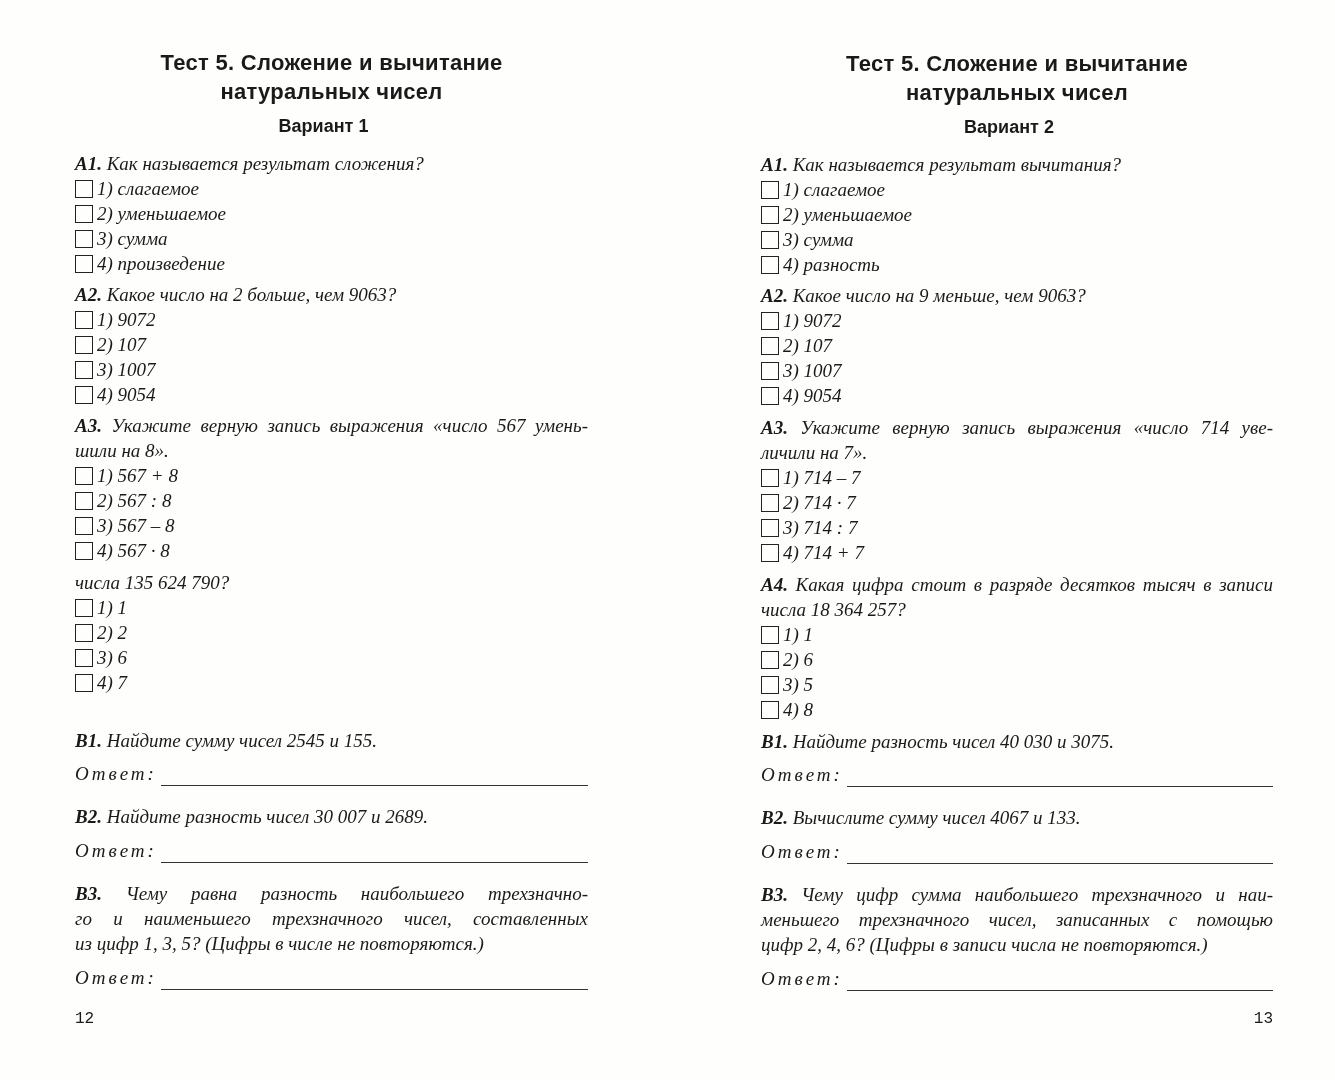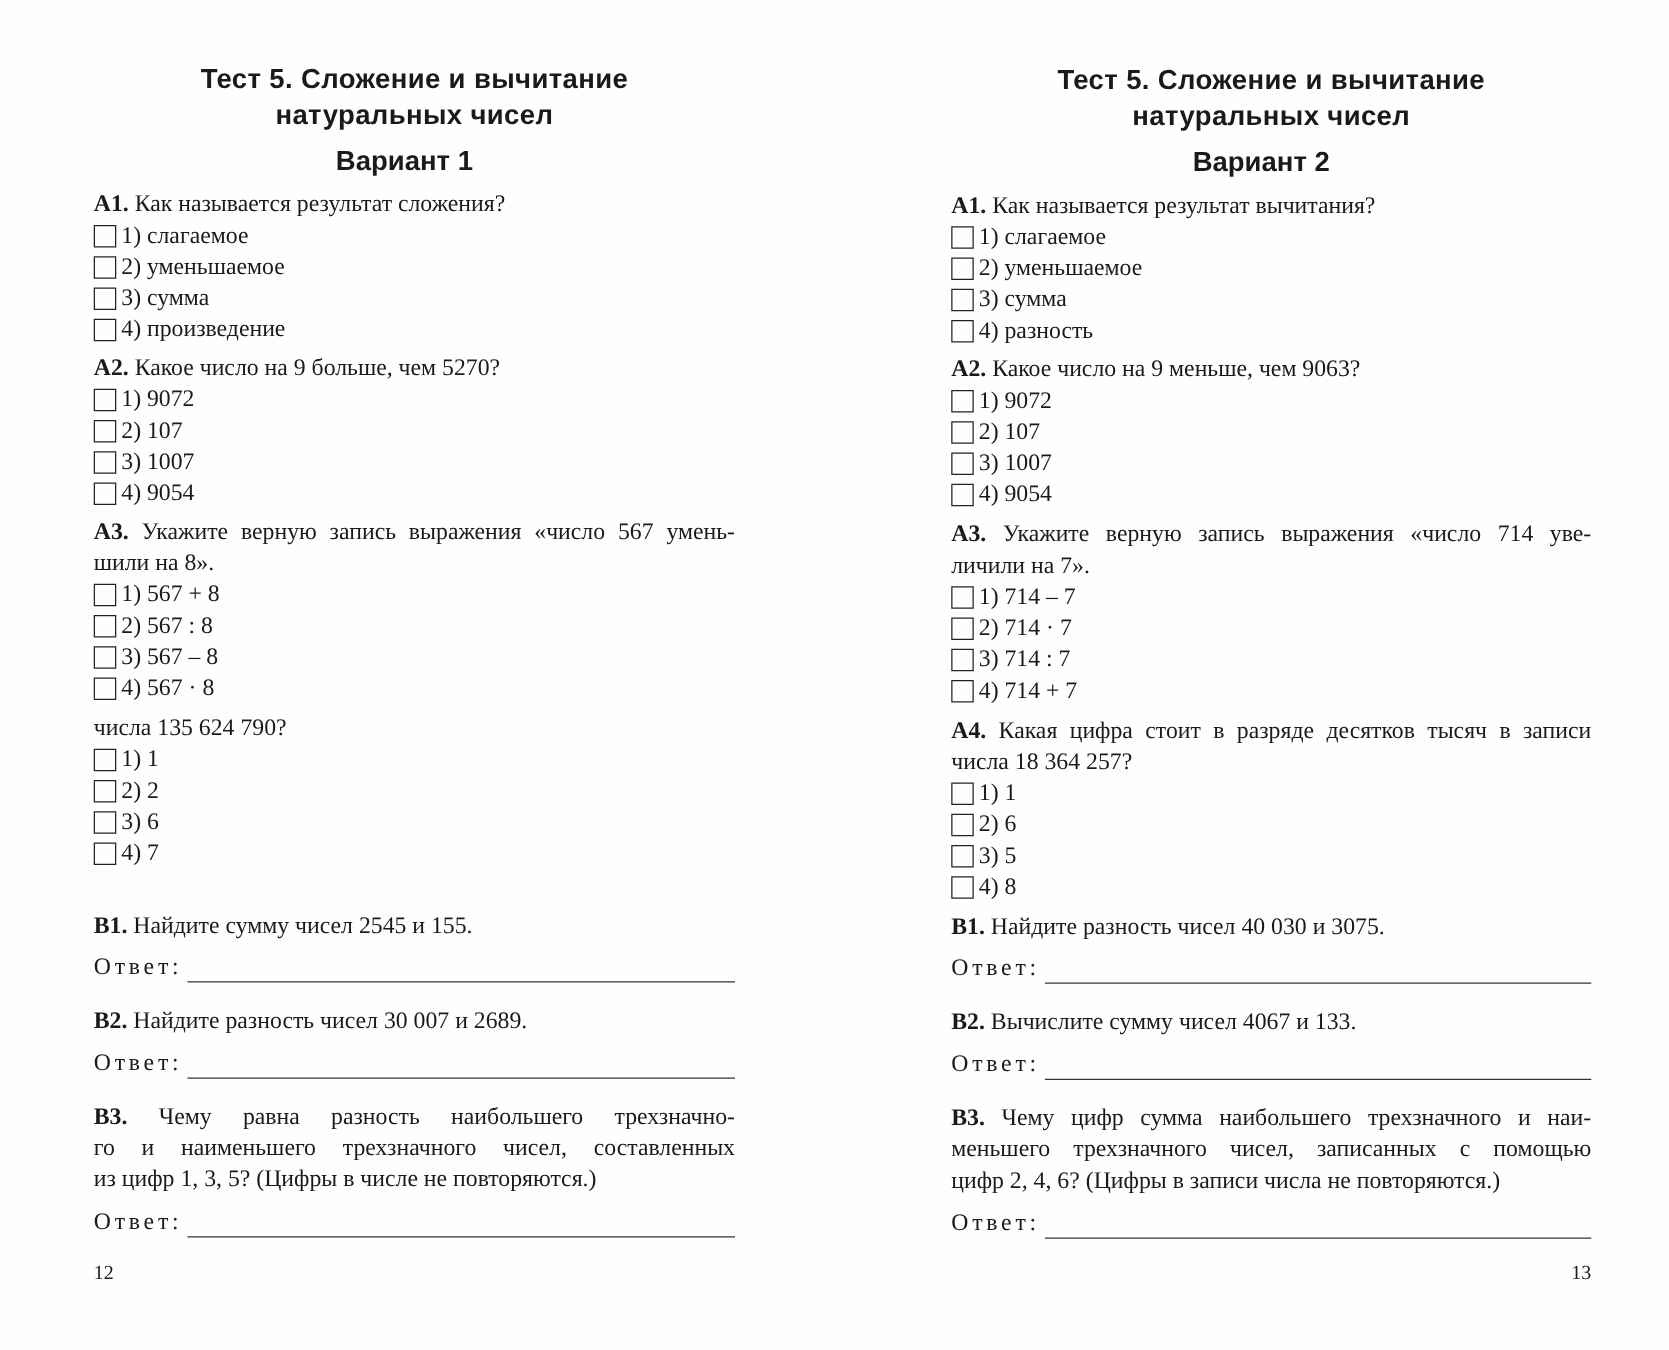--- a/index.html
+++ b/index.html
@@ -10,40 +10,40 @@
   .page { position: absolute; top: 0; height: 824px; }
   .page.left { left: 75px; width: 513px; }
   .page.right { left: 761px; width: 512px; }
   .title {
     font-family: "Liberation Sans", "DejaVu Sans", sans-serif;
     font-weight: bold; font-size: 22px; text-align: center; line-height: 29px;
     position: absolute; top: 48px; left: 0; right: 0; letter-spacing: 0.3px;
   }
   .variant {
     font-family: "Liberation Sans", "DejaVu Sans", sans-serif;
-    font-weight: bold; font-size: 22px; text-align: center;
+    font-weight: bold; font-size: 18px; text-align: center;
     position: absolute; top: 116px; left: 0; right: 16px;
   }
   .body-text {
     font-family: "Liberation Serif", "DejaVu Serif", serif;
-    font-size: 19px; line-height: 25px;
+    font-size: 19px; line-height: 25px; font-style: italic;
   }
   .q { position: absolute; left: 0; right: 0; }
   .q-text { margin: 0; text-align: justify; }
   .q-num { font-weight: bold; }
   .opt { display: flex; align-items: center; height: 25px; }
   .box {
     display: inline-block; width: 18px; height: 18px; border: 1.5px solid #222;
     box-sizing: border-box; margin-right: 4px; background: transparent; flex: none;
   }
   .answer { position: absolute; left: 0; right: 0; display: flex; align-items: flex-end; height: 22px; }
   .answer-label { letter-spacing: 3px; margin-right: 4px; white-space: nowrap; }
   .answer-line { flex: 1; border-bottom: 1.3px solid #333; height: 16px; }
   .pagenum {
-    font-family: Liberation Serif, serif;
+    font-family: Liberation Mono, monospace;
     font-size: 16px; position: absolute; top: 1010px;
   }
   .just-last { text-align-last: justify; }
 </style>
 </head>
 <body>
 
 <div class="page left">
   <div class="title">
     <div>Тест 5. Сложение и вычитание</div>
@@ -65,21 +65,21 @@
         <span class="box"></span>
         <span>3) сумма</span>
       </div>
     <div class="opt">
         <span class="box"></span>
         <span>4) произведение</span>
       </div>
   </div>
 
   <div class="q body-text" style="top:282px">
-    <p class="q-text"><span class="q-num">А2.</span><span> Какое число на 9 больше, чем 5270?</span></p>
+    <p class="q-text"><span class="q-num">А2.</span><span> Какое число на 2 больше, чем 9063?</span></p>
     <div class="opt">
         <span class="box"></span>
         <span>1) 9072</span>
       </div>
     <div class="opt">
         <span class="box"></span>
         <span>2) 107</span>
       </div>
     <div class="opt">
         <span class="box"></span>

